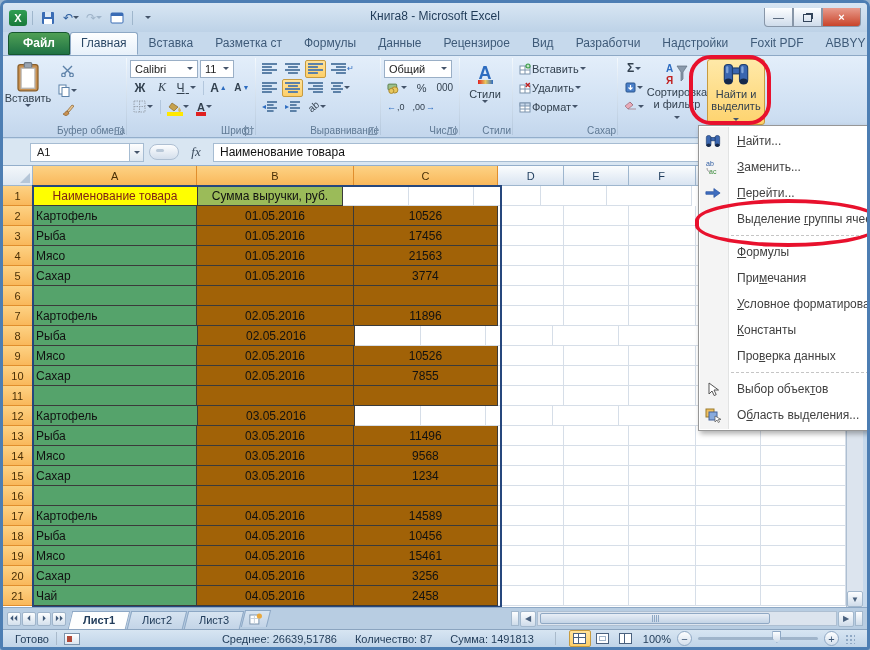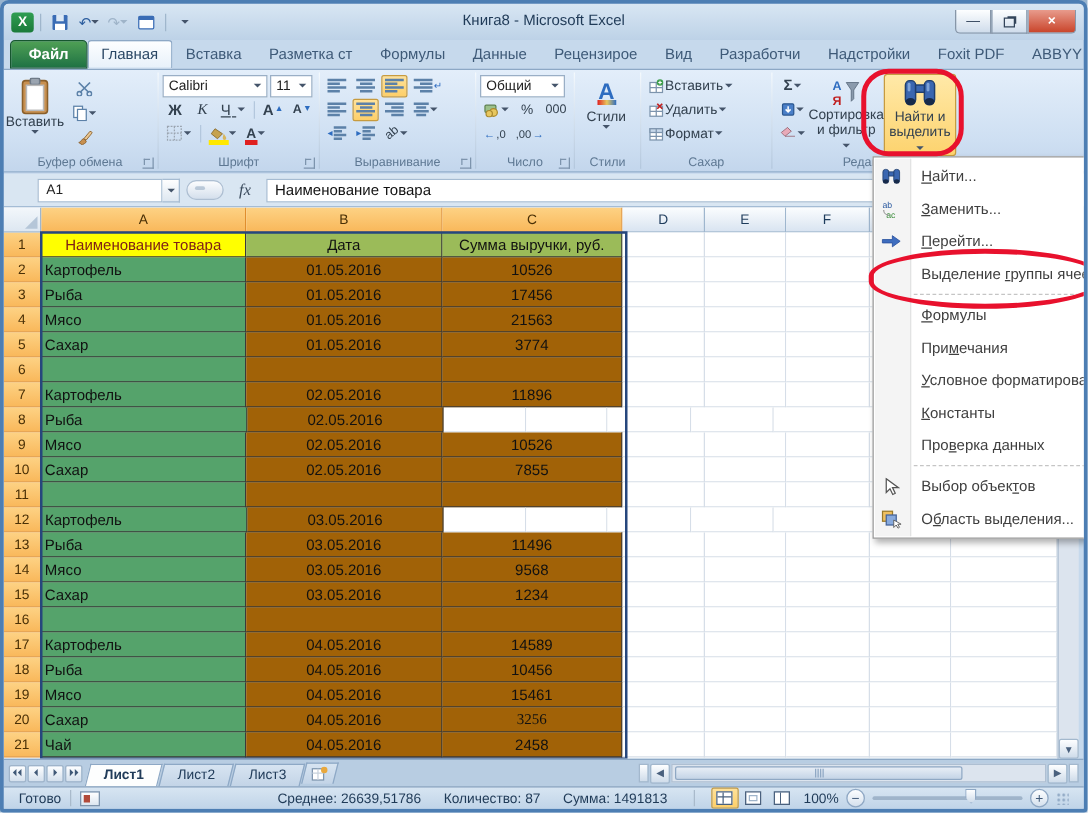--- a/index.html
+++ b/index.html
@@ -26,21 +26,21 @@
   
   .tabrow { left:0; top:29px; right:0; height:23px; display:flex; align-items:flex-end; padding-left:5px; }
   .rtab { padding:3px 10px 4px; font-size:12px; color:#3e5a78; border:1px solid transparent; white-space:nowrap; }
   .rtab.file { background:linear-gradient(#4fa055,#1f7244); color:#fff; font-weight:bold; border-radius:4px 4px 0 0; border:1px solid #16562f; padding:3px 14px 4px; }
   .rtab.active { background:linear-gradient(#fdfeff,#e8f1fa); border:1px solid #8da8c5; border-bottom-color:#e8f1fa; border-radius:3px 3px 0 0; color:#2a4push; color:#2a4765; }
 
   
   .ribbon { left:0; top:52px; right:0; height:83px; background:linear-gradient(#e3eefa,#cedff2 70%,#c3d6ec); border-top:1px solid #8da8c5; border-bottom:1px solid #93aecb; display:flex; }
   .rgroup { position:relative; height:100%; padding:3px 2px 14px; }
   .rgsep { width:1px; background:linear-gradient(#f4f9fd,#b3c7dd); margin:2px 1px; }
-  .glabel { position:absolute; bottom:1px; left:0; right:0; text-align:center; font-size:10px; color:#5e7893; white-space:nowrap; overflow:hidden; }
+  .glabel { position:absolute; bottom:1px; left:0; right:0; text-align:right; font-size:10px; color:#5e7893; white-space:nowrap; overflow:hidden; }
   .dlg { position:absolute; bottom:2px; right:2px; width:9px; height:9px; border-left:1px solid #7d94ad; border-top:1px solid #7d94ad; transform:rotate(180deg); }
   .dlg:after { content:""; position:absolute; right:1px; bottom:1px; width:4px; height:4px; border-right:1px solid #7d94ad; border-bottom:1px solid #7d94ad; }
   .bigbtn { display:flex; flex-direction:column; align-items:center; justify-content:flex-start; width:46px; height:66px; border:1px solid transparent; border-radius:3px; font-size:11px; color:#33414f; text-align:center; padding-top:2px; }
   .bigbtn .blabel { line-height:12px; }
   .bigbtn.hl { background:linear-gradient(#ffe9a8,#fdd36e); border-color:#c79b3f; }
   .da { display:inline-block; width:0; height:0; border-left:3px solid transparent; border-right:3px solid transparent; border-top:3px solid #44546a; vertical-align:middle; }
   .minirow { display:flex; align-items:center; gap:2px; height:19px; }
   .ibtn { min-width:20px; height:18px; display:flex; align-items:center; justify-content:center; gap:1px; border:1px solid transparent; border-radius:2px; font-size:11px; color:#33414f; padding:0 2px; }
   .ibtn.on { background:linear-gradient(#ffe29a,#fdcf69); border-color:#c79b3f; }
   .selbox { background:#fff; border:1px solid #9aafc6; height:18px; display:flex; align-items:center; padding:0 4px; font-size:11px; color:#222; gap:4px; }
@@ -222,21 +222,21 @@
           </span>
         </div>
       </div>
       <span class="glabel">Буфер обмена</span>
       <span class="dlg"></span>
     </div>
     <div class="rgsep"></div>
 
     <div class="rgroup" style="width:126px">
       <div class="minirow">
-        <span class="selbox" style="width:84px">
+        <span class="selbox" style="width:68px">
             <span style="flex:1">Calibri</span>
             <span class="da"></span>
           </span>
         <span class="selbox" style="width:34px">
             <span style="flex:1">11</span>
             <span class="da"></span>
           </span>
       </div>
       <div class="minirow">
         <span class="ibtn bold-r">Ж</span>
@@ -481,21 +481,20 @@
         <div class="chdr sel" style="width: 145px;">C</div>
         <div class="chdr" style="width: 66px;">D</div>
         <div class="chdr" style="width: 65px;">E</div>
         <div class="chdr" style="width: 67px;">F</div>
         <div class="chdr" style="width: 66px;">G</div>
         <div class="chdr" style="width: 85px;">H</div>
       </div>
       <div class="grow">
         <div class="rhdr sel">1</div>
         <div class="cell tbl yellow ctr" style="width: 165px;">Наименование товара</div>
-        <div class="cell tbl olive ctr" style="width: 157px;">Дата</div>
         <div class="cell tbl olive ctr" style="width: 145px;">Сумма выручки, руб.</div>
         <div class="cell" style="width: 66px;"></div>
         <div class="cell" style="width: 65px;"></div>
         <div class="cell" style="width: 67px;"></div>
         <div class="cell" style="width: 66px;"></div>
         <div class="cell" style="width: 85px;"></div>
       </div>
       <div class="grow">
         <div class="rhdr sel">2</div>
         <div class="cell tbl green" style="width: 165px;">Картофель</div>
@@ -689,21 +688,21 @@
         <div class="cell" style="width: 66px;"></div>
         <div class="cell" style="width: 65px;"></div>
         <div class="cell" style="width: 67px;"></div>
         <div class="cell" style="width: 66px;"></div>
         <div class="cell" style="width: 85px;"></div>
       </div>
       <div class="grow">
         <div class="rhdr sel">20</div>
         <div class="cell tbl green" style="width: 165px;">Сахар</div>
         <div class="cell tbl blue ctr" style="width: 157px;">04.05.2016</div>
-        <div class="cell tbl blue ctr" style="width: 145px; font-family: Liberation Serif, serif;">3256</div>
+        <div class="cell tbl blue ctr" style="width: 145px;">3256</div>
         <div class="cell" style="width: 66px;"></div>
         <div class="cell" style="width: 65px;"></div>
         <div class="cell" style="width: 67px;"></div>
         <div class="cell" style="width: 66px;"></div>
         <div class="cell" style="width: 85px;"></div>
       </div>
       <div class="grow">
         <div class="rhdr sel">21</div>
         <div class="cell tbl green" style="width: 165px;">Чай</div>
         <div class="cell tbl blue ctr" style="width: 157px;">04.05.2016</div>

